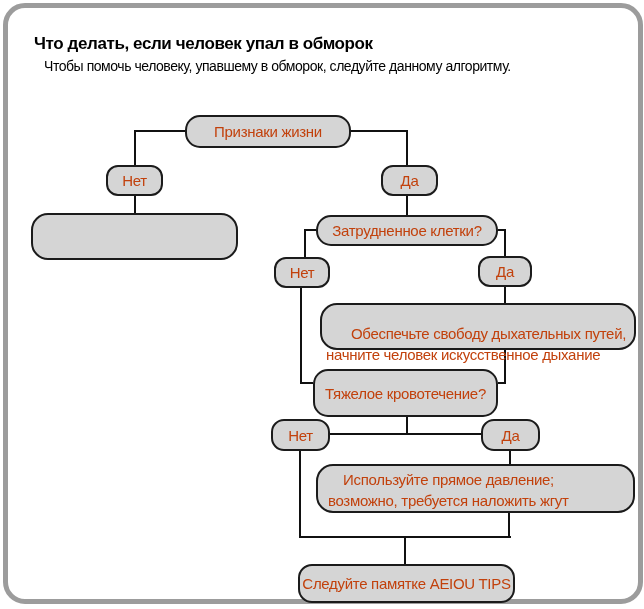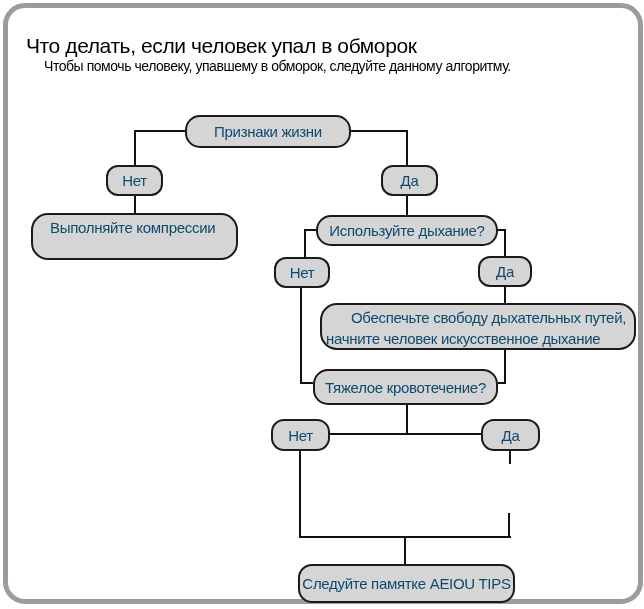--- a/index.html
+++ b/index.html
@@ -7,32 +7,32 @@
     position:relative; width:644px; height:609px; background:#ffffff;
     font-family:"Liberation Sans", sans-serif; color:#000;
     overflow:hidden;
   }
   .card {
     position:absolute; left:3px; top:3px; width:640px; height:601px;
     box-sizing:border-box; border:5px solid #9c9c9c; border-radius:22px;
     background:#ffffff;
   }
   .title {
-    position:absolute; left:18px; top:26px;
-    font-size:21px; font-weight:normal; letter-spacing:-0.4px; white-space:nowrap;
+    position:absolute; left:26px; top:26px;
+    font-size:17px; font-weight:bold; letter-spacing:-0.4px; white-space:nowrap;
   }
   .subtitle {
     position:absolute; left:36px; top:50px;
     font-size:14px; letter-spacing:-0.45px; white-space:nowrap;
   }
   .node {
     position:absolute; box-sizing:border-box;
     background:#d5d5d5; border:2px solid #1b1b1b; border-radius:15px;
     display:flex; align-items:center; justify-content:center;
-    font-size:15px; letter-spacing:-0.3px; white-space:nowrap; color:#0c4a6e;
+    font-size:15px; letter-spacing:-0.3px; white-space:nowrap; color:#c2410c;
   }
   .node.multi { display:block; text-align:left; line-height:21px; }
   .node.multi .ln { display:block; }
   .node.r12 { border-radius:12px; }
   .node.r13 { border-radius:13px; }
   .node.r14 { border-radius:14px; }
   .node.r17 { border-radius:17px; }
   .h, .v { position:absolute; background:#111; }
   .h { height:2px; }
   .v { width:2px; }
@@ -71,37 +71,40 @@
     <div class="h" style="left:291px;top:528px;width:212px"></div>
     <div class="v" style="left:396px;top:528px;height:28px"></div>
 
     <div class="node" style="left:177px;top:107px;width:166px;height:33px">Признаки жизни</div>
 
     <div class="node r12" style="left:98px;top:157px;width:57px;height:31px">Нет</div>
 
     <div class="node r12" style="left:373px;top:157px;width:57px;height:31px">Да</div>
 
     <div class="node multi r17" style="left:23px;top:205px;width:207px;height:47px;padding:2px 6px 0 23px;text-indent:-6px">
-      <span class="ln">Выполняйте компрессии</span>
     </div>
 
-    <div class="node" style="left:308px;top:207px;width:182px;height:31px">Используйте дыхание?</div>
+    <div class="node" style="left:308px;top:207px;width:182px;height:31px">Затрудненное клетки?</div>
 
     <div class="node r12" style="left:266px;top:249px;width:56px;height:31px">Нет</div>
 
     <div class="node r12" style="left:470px;top:248px;width:54px;height:31px">Да</div>
 
-    <div class="node multi r17" style="left:312px;top:295px;width:316px;height:47px;padding:2px 4px 0 4px;text-indent:25px">
+    <div class="node multi r17" style="left:312px;top:295px;width:316px;height:47px;padding:18px 4px 0 4px;text-indent:25px">
       <span class="ln">Обеспечьте свободу дыхательных путей,</span>
       <span class="ln" style="text-indent:0">начните человек искусственное дыхание</span>
     </div>
 
-    <div class="node" style="left:305px;top:361px;width:185px;height:36px">Тяжелое кровотечение?</div>
+    <div class="node" style="left:305px;top:361px;width:185px;height:48px">Тяжелое кровотечение?</div>
 
     <div class="node r13" style="left:263px;top:411px;width:59px;height:32px">Нет</div>
 
     <div class="node r13" style="left:473px;top:411px;width:59px;height:32px">Да</div>
 
+    <div class="node multi r17" style="left:308px;top:456px;width:319px;height:49px;padding:3px 4px 0 10px;text-indent:15px">
+      <span class="ln">Используйте прямое давление;</span>
+      <span class="ln" style="text-indent:0">возможно, требуется наложить жгут</span>
+    </div>
 
     <div class="node r14" style="left:290px;top:556px;width:217px;height:39px">Следуйте памятке AEIOU TIPS</div>
 
   </div>
 </div>
 
 </body></html>

